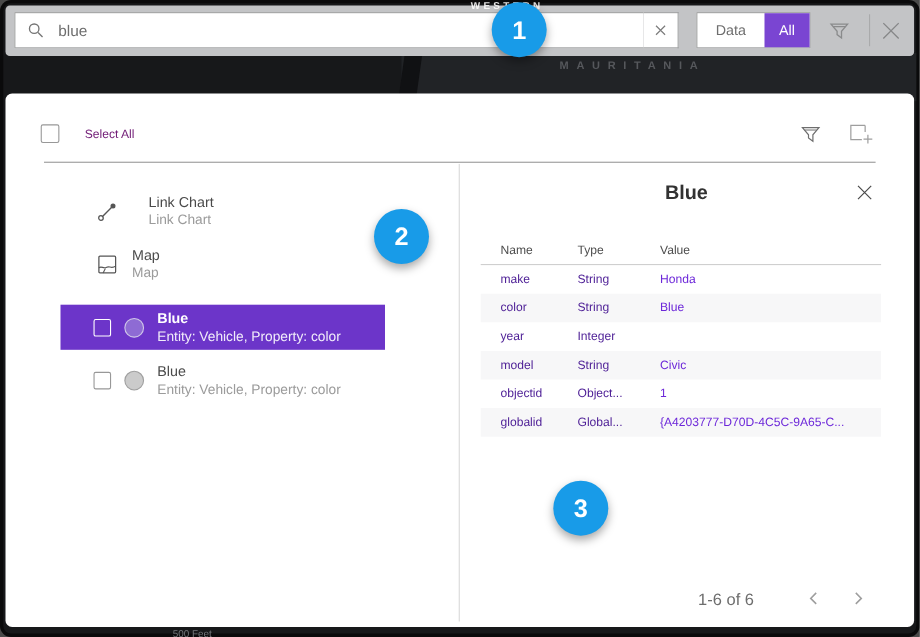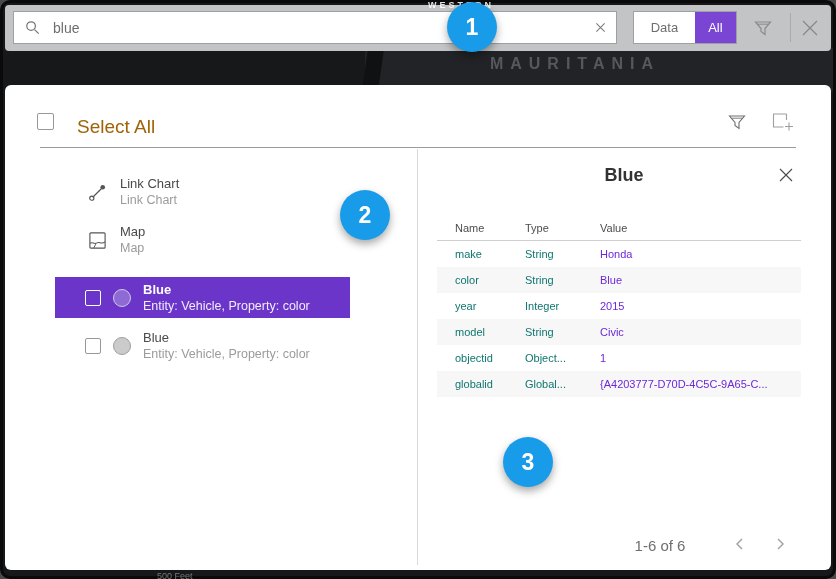--- a/index.html
+++ b/index.html
@@ -7,69 +7,69 @@
   .stage{
     position:relative;width:836px;height:579px;overflow:hidden;
     background:#0a0a0b;border-radius:10px;
     font-family:"Liberation Sans",sans-serif;
     -webkit-font-smoothing:antialiased;
   }
   .map-bg{position:absolute;inset:3px;background:#17181a;border-radius:7px;overflow:hidden;}
   .land{position:absolute;left:362px;top:45px;width:471px;height:44px;background:#212326;}
   .land2{position:absolute;left:362px;top:45px;width:16px;height:44px;background:#101113;transform:skewX(-8deg);}
   .maplabel-top{position:absolute;left:428px;top:0px;font-size:9px;font-weight:bold;letter-spacing:3px;color:rgba(255,255,255,.88);z-index:12;}
-  .maplabel-country{position:absolute;left:440px;top:55px;width:270px;text-align:center;font-size:16px;font-weight:bold;letter-spacing:7px;color:#56585c;z-index:2;}
+  .maplabel-country{position:absolute;left:440px;top:55px;width:270px;text-align:center;font-size:10px;font-weight:bold;letter-spacing:7px;color:#56585c;z-index:2;}
   .maplabel-scale{position:absolute;left:157px;top:571px;font-size:9px;color:#73767a;z-index:2;}
 
   
   .topbar{position:absolute;left:5px;top:5px;width:826px;height:46px;background:#c3c4c6;border-radius:4px;z-index:10;}
   .search-box{position:absolute;left:8px;top:6px;width:573px;height:33px;background:#fff;border:1px solid #9fa0a1;display:flex;align-items:center;padding-left:11px;gap:11px;}
   .search-box input{border:none;outline:none;background:transparent;font-family:"Liberation Sans",sans-serif;font-size:14px;color:#6e6e6e;flex:1;min-width:0;}
   .clear-box{position:absolute;left:580px;top:6px;width:32px;height:33px;background:#fff;border:1px solid #9fa0a1;border-left:none;display:flex;align-items:center;justify-content:center;cursor:pointer;}
   .toggle{position:absolute;left:628px;top:6px;width:104px;height:33px;background:#fff;border:1px solid #9fa0a1;display:flex;}
   .toggle .seg-data{width:62px;display:flex;align-items:center;justify-content:center;font-size:13px;color:#6e6e6e;cursor:pointer;}
   .toggle .seg-all{width:42px;display:flex;align-items:center;justify-content:center;font-size:13px;color:#fff;background:#7a45d2;cursor:pointer;}
   .topbar-filter{position:absolute;left:748px;top:13px;width:20px;height:20px;cursor:pointer;}
   .topbar-divider{position:absolute;left:785px;top:8px;width:1px;height:29px;background:#a9aaab;}
   .topbar-close{position:absolute;left:794px;top:12px;width:22px;height:22px;cursor:pointer;}
 
   
   .panel{position:absolute;left:5px;top:85px;width:826px;height:485px;background:#fff;border-radius:6px;z-index:5;}
   .cb{width:16px;height:16px;border:1px solid #989898;border-radius:2px;background:transparent;}
   .selectall-cb{position:absolute;left:32px;top:28px;width:17px;height:17px;}
-  .selectall-label{position:absolute;left:72px;top:31px;font-size:19px;color:#a16207;}
+  .selectall-label{position:absolute;left:72px;top:31px;font-size:11px;color:#701a75;}
   .panel-filter{position:absolute;left:722px;top:27px;width:20px;height:20px;cursor:pointer;}
   .panel-add{position:absolute;left:766px;top:27px;width:24px;height:21px;cursor:pointer;}
   .panel-hr{position:absolute;left:35px;top:62px;width:756px;height:1px;background:#9a9a9a;}
   .v-divider{position:absolute;left:412px;top:64px;width:1px;height:416px;background:#d9d9d9;}
 
   
   .item{position:absolute;display:flex;align-items:center;cursor:pointer;}
   .item .texts{display:flex;flex-direction:column;justify-content:center;}
   .item .title{font-size:13px;color:#4a4a4a;line-height:16px;}
   .item .subtitle{font-size:12.5px;color:#9b9b9b;line-height:16px;}
-  .item-linkchart{left:83px;top:88px;height:38px;gap:13px;}
+  .item-linkchart{left:83px;top:88px;height:38px;gap:28px;}
   .item-map{left:83px;top:136px;height:38px;gap:13px;}
   .item-blue-selected{left:50px;top:192px;width:295px;height:41px;background:#6c35c9;padding-left:30px;gap:12px;}
   .item-blue-selected .cb{border-color:#ffffff;}
   .item-blue-selected .title{color:#fff;font-weight:bold;}
   .item-blue-selected .subtitle{color:#f1ecfa;}
   .item-blue2{left:50px;top:240px;width:295px;height:41px;padding-left:30px;gap:12px;}
   .entity-dot{width:18px;height:18px;border-radius:50%;}
   .dot-selected{background:#8e6bd4;border:1px solid #cfc6e8;}
   .dot-plain{background:#cbcbcb;border:1px solid #9f9f9f;}
 
   
   .detail-title{position:absolute;left:412px;width:414px;top:80px;text-align:center;font-size:18px;font-weight:600;color:#323232;}
   .detail-close{position:absolute;left:772px;top:81px;width:18px;height:18px;cursor:pointer;}
   .dtable{position:absolute;left:432px;top:130px;width:364px;font-size:11px;}
   .drow{display:grid;grid-template-columns:70px 75px 1fr;align-items:center;height:26px;padding-left:18px;}
   .dhead{height:26px;color:#4d4d4d;border-bottom:1px solid #cfcfcf;}
   .drow.stripe{background:#f7f7f8;}
-  .c-name,.c-type{color:#0f766e;}
+  .c-name,.c-type{color:#4c1d95;}
   .c-value{color:#6d28d9;white-space:nowrap;overflow:hidden;}
   .pagination-label{position:absolute;left:590px;top:452px;width:130px;text-align:center;font-size:15px;color:#6e6e6e;}
   .pg-prev{position:absolute;left:727px;top:451px;width:16px;height:16px;cursor:pointer;}
   .pg-next{position:absolute;left:767px;top:451px;width:16px;height:16px;cursor:pointer;}
 
   
   .anno{position:absolute;width:50px;height:50px;border-radius:50%;background:#189be8;
     box-shadow:0 4px 9px rgba(0,0,0,.35);color:#fff;font-size:23px;font-weight:bold;
     display:flex;align-items:center;justify-content:center;z-index:50;}
   .anno-1{left:447px;top:2px;}
@@ -207,21 +207,20 @@
         <span class="c-value">Honda</span>
       </div>
       <div class="drow stripe">
         <span class="c-name">color</span>
         <span class="c-type">String</span>
         <span class="c-value">Blue</span>
       </div>
       <div class="drow">
         <span class="c-name">year</span>
         <span class="c-type">Integer</span>
-        <span class="c-value">2015</span>
       </div>
       <div class="drow stripe">
         <span class="c-name">model</span>
         <span class="c-type">String</span>
         <span class="c-value">Civic</span>
       </div>
       <div class="drow">
         <span class="c-name">objectid</span>
         <span class="c-type">Object...</span>
         <span class="c-value">1</span>

